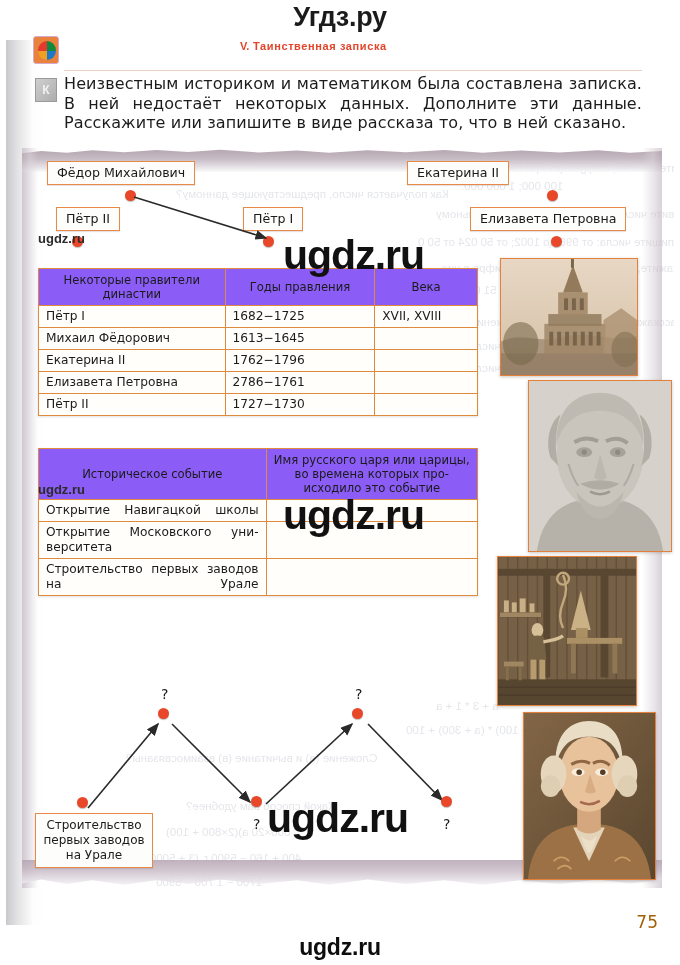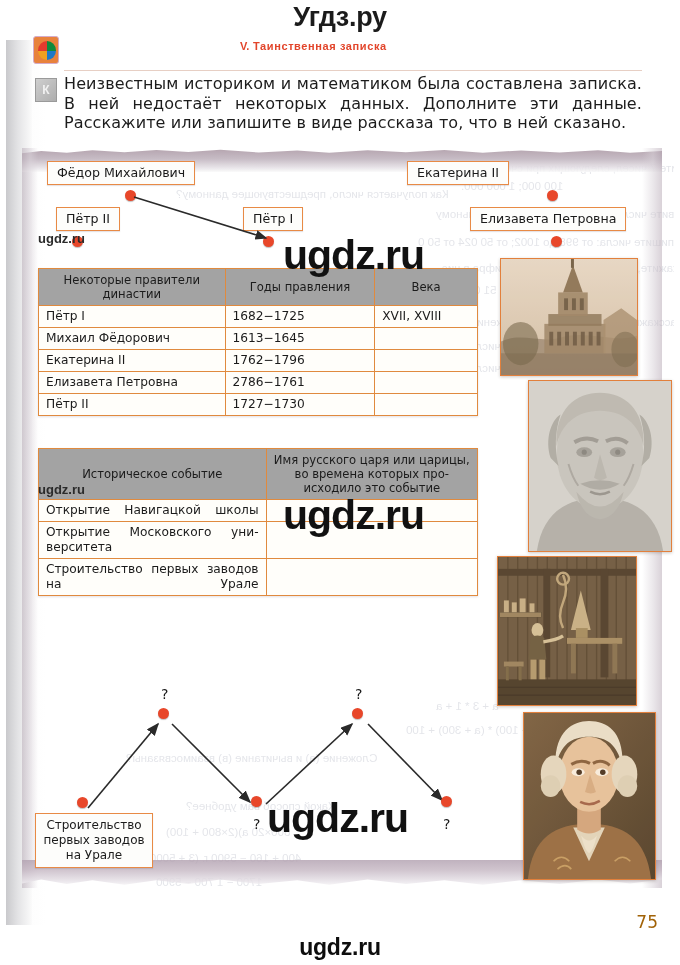--- a/index.html
+++ b/index.html
@@ -164,21 +164,21 @@
     background: #fffefa;
     font-family: "DejaVu Sans", sans-serif;
     box-shadow: 0 1px 2px rgba(120,100,110,.2);
   }
   table.tbl td, table.tbl th {
     border: 1.2px solid #e08a3e;
     color: #1b1b1b;
     font-weight: normal;
   }
   table.tbl th {
-    background: #a3a3a3;
+    background: #8b5cf6;
     font-size: 11.6px;
     line-height: 14px;
     text-align: center;
     padding: 4px 6px;
   }
   table.tbl td {
     font-size: 12.2px;
     padding: 3px 7px;
     line-height: 15px;
   }

